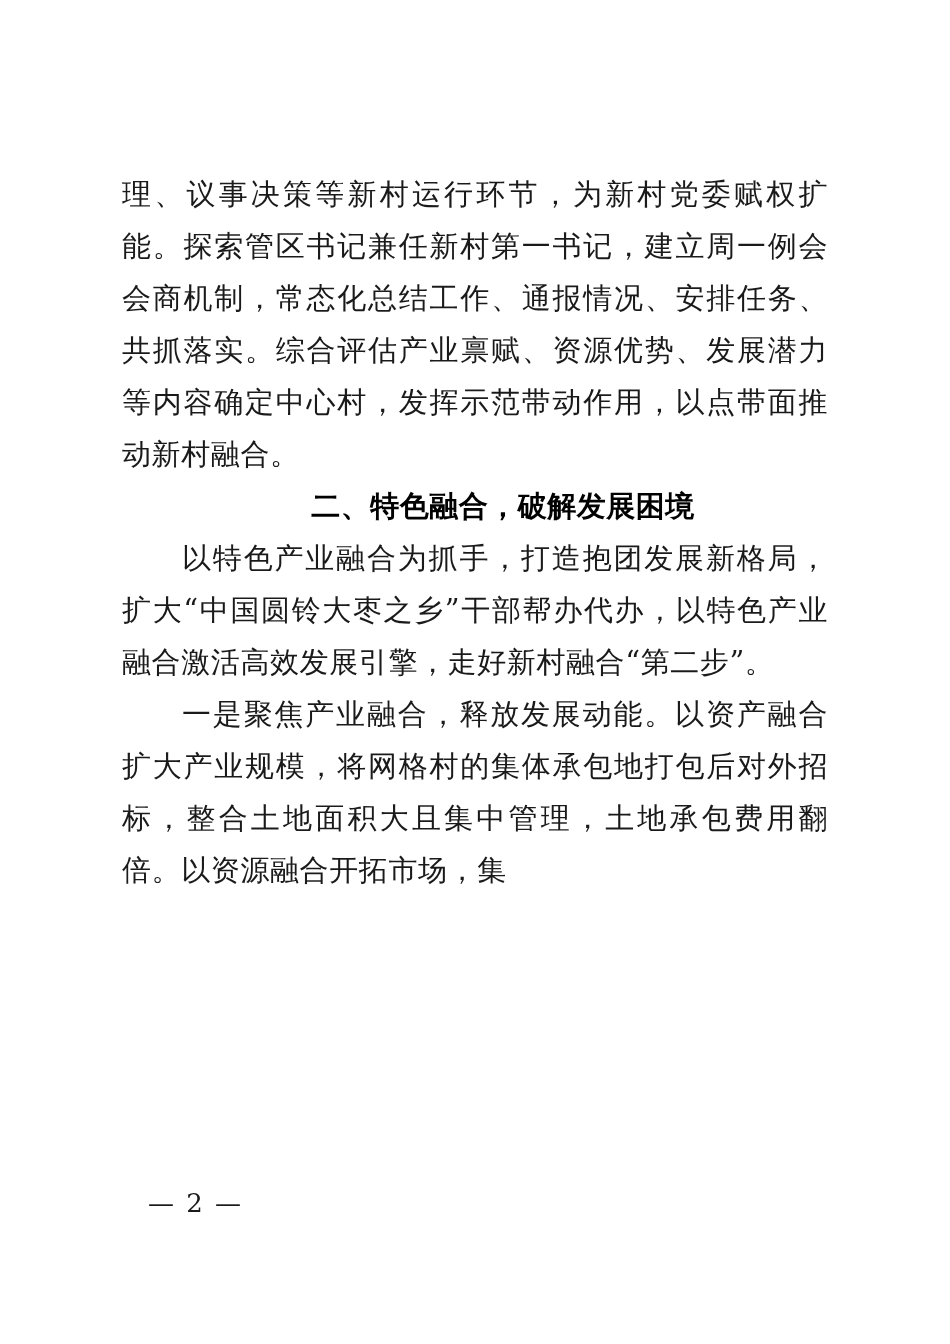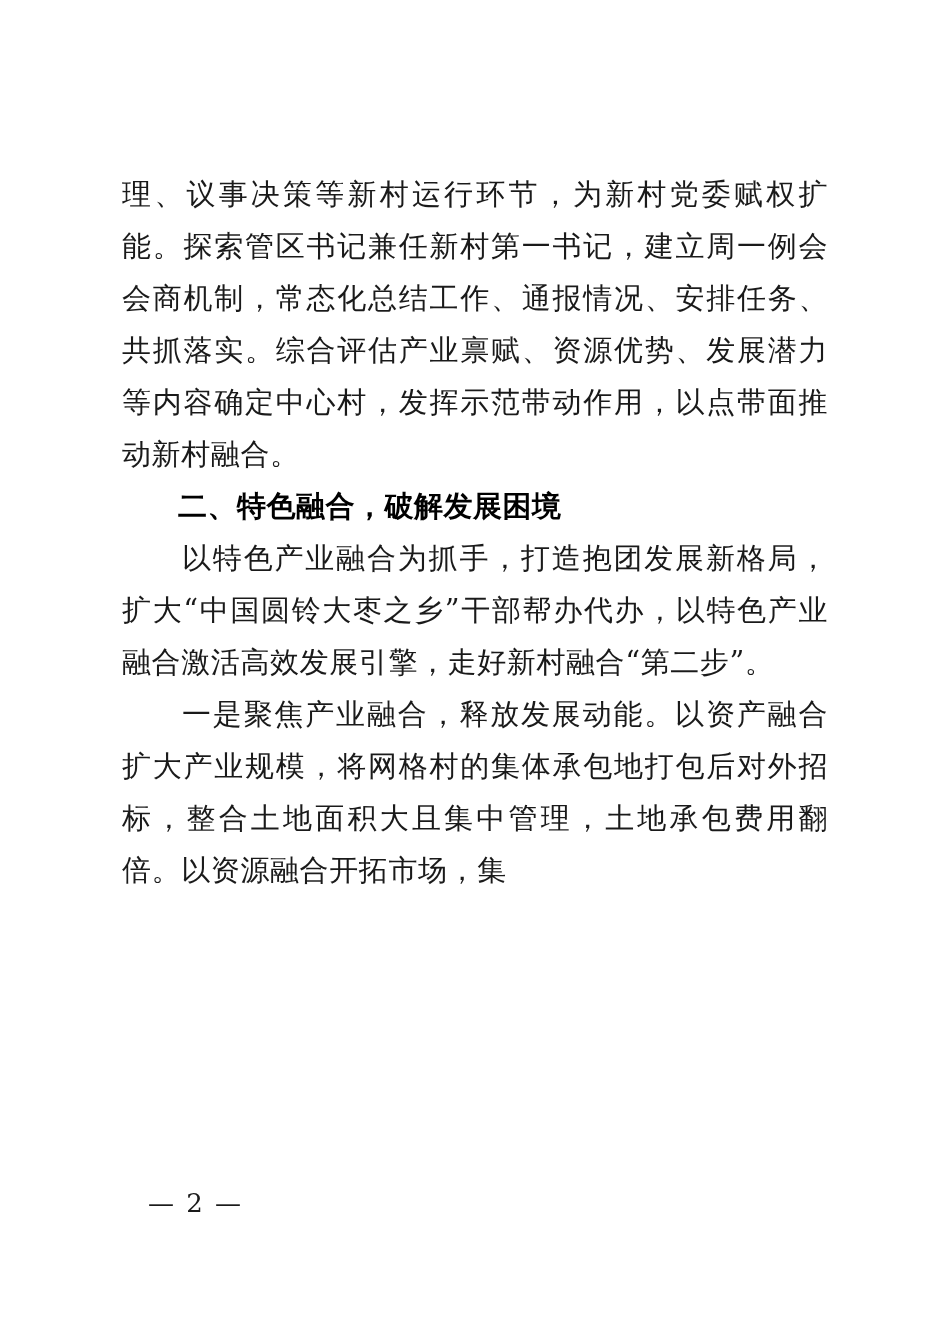--- a/index.html
+++ b/index.html
@@ -53,21 +53,21 @@
   
   .heading {
     font-family: "DejaVu Sans", "Liberation Sans", sans-serif;
     font-size: 29px;
     line-height: 52px;
     font-weight: 700;
     color: #000000;
     margin: 0;
     text-indent: 56px;
     letter-spacing: 0.5px;
-    text-align: left;
+    text-align: center;
   }
 
   
   .footer {
     position: absolute;
     left: 148px;
     top: 1186px;
     font-family: "DejaVu Serif", "Liberation Serif", serif;
     font-size: 26px;
     line-height: 34px;

